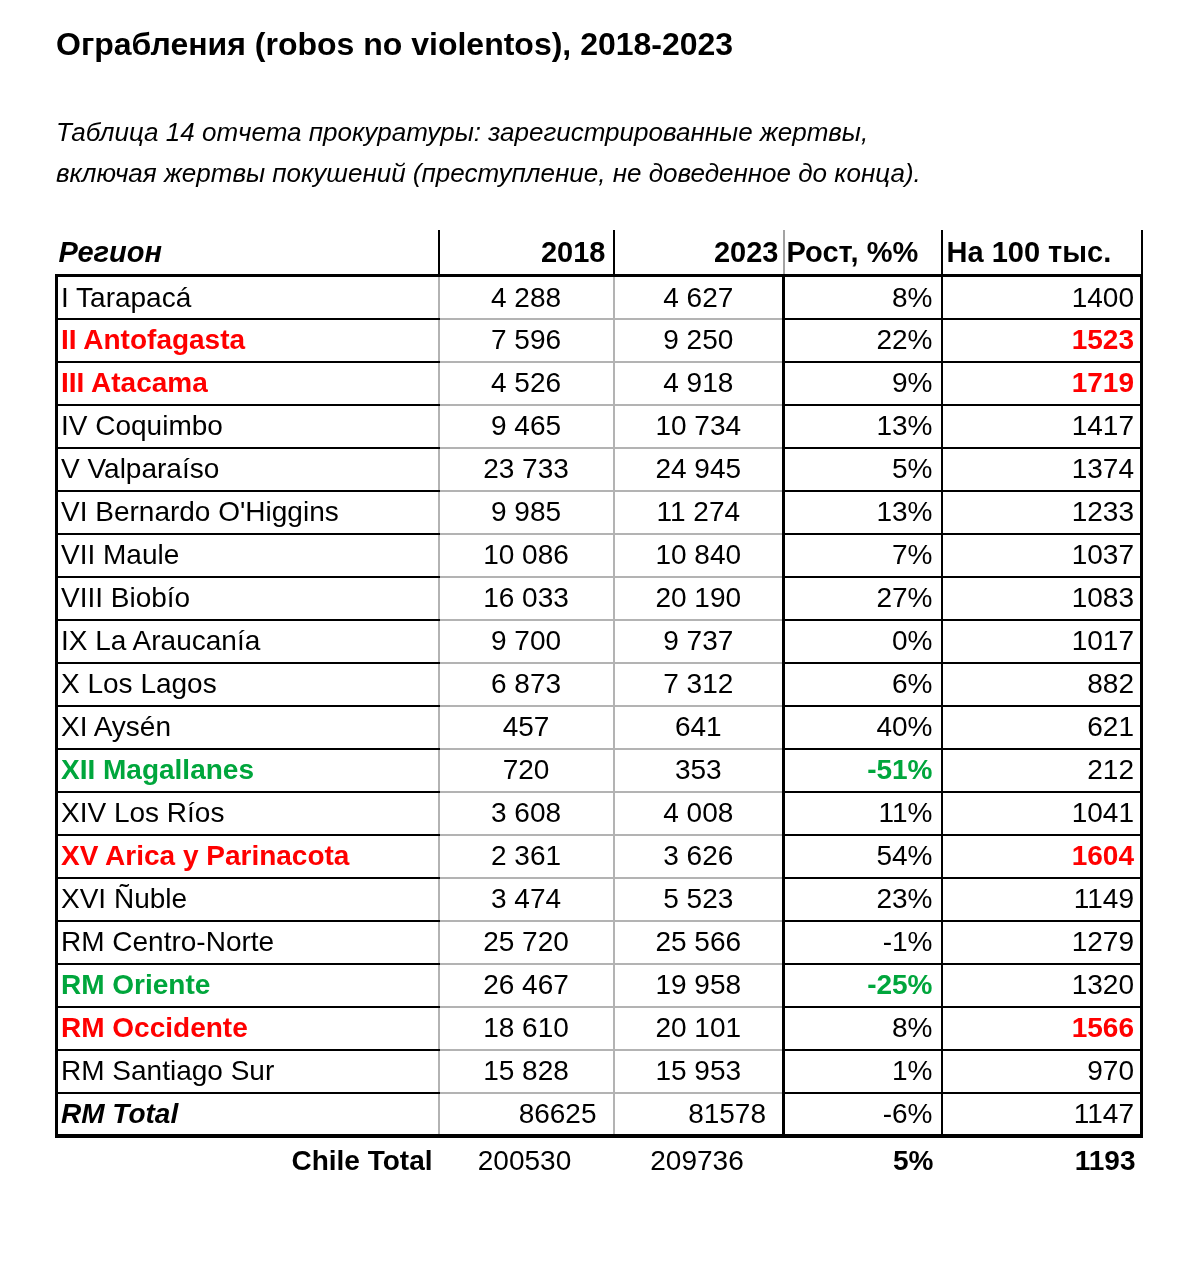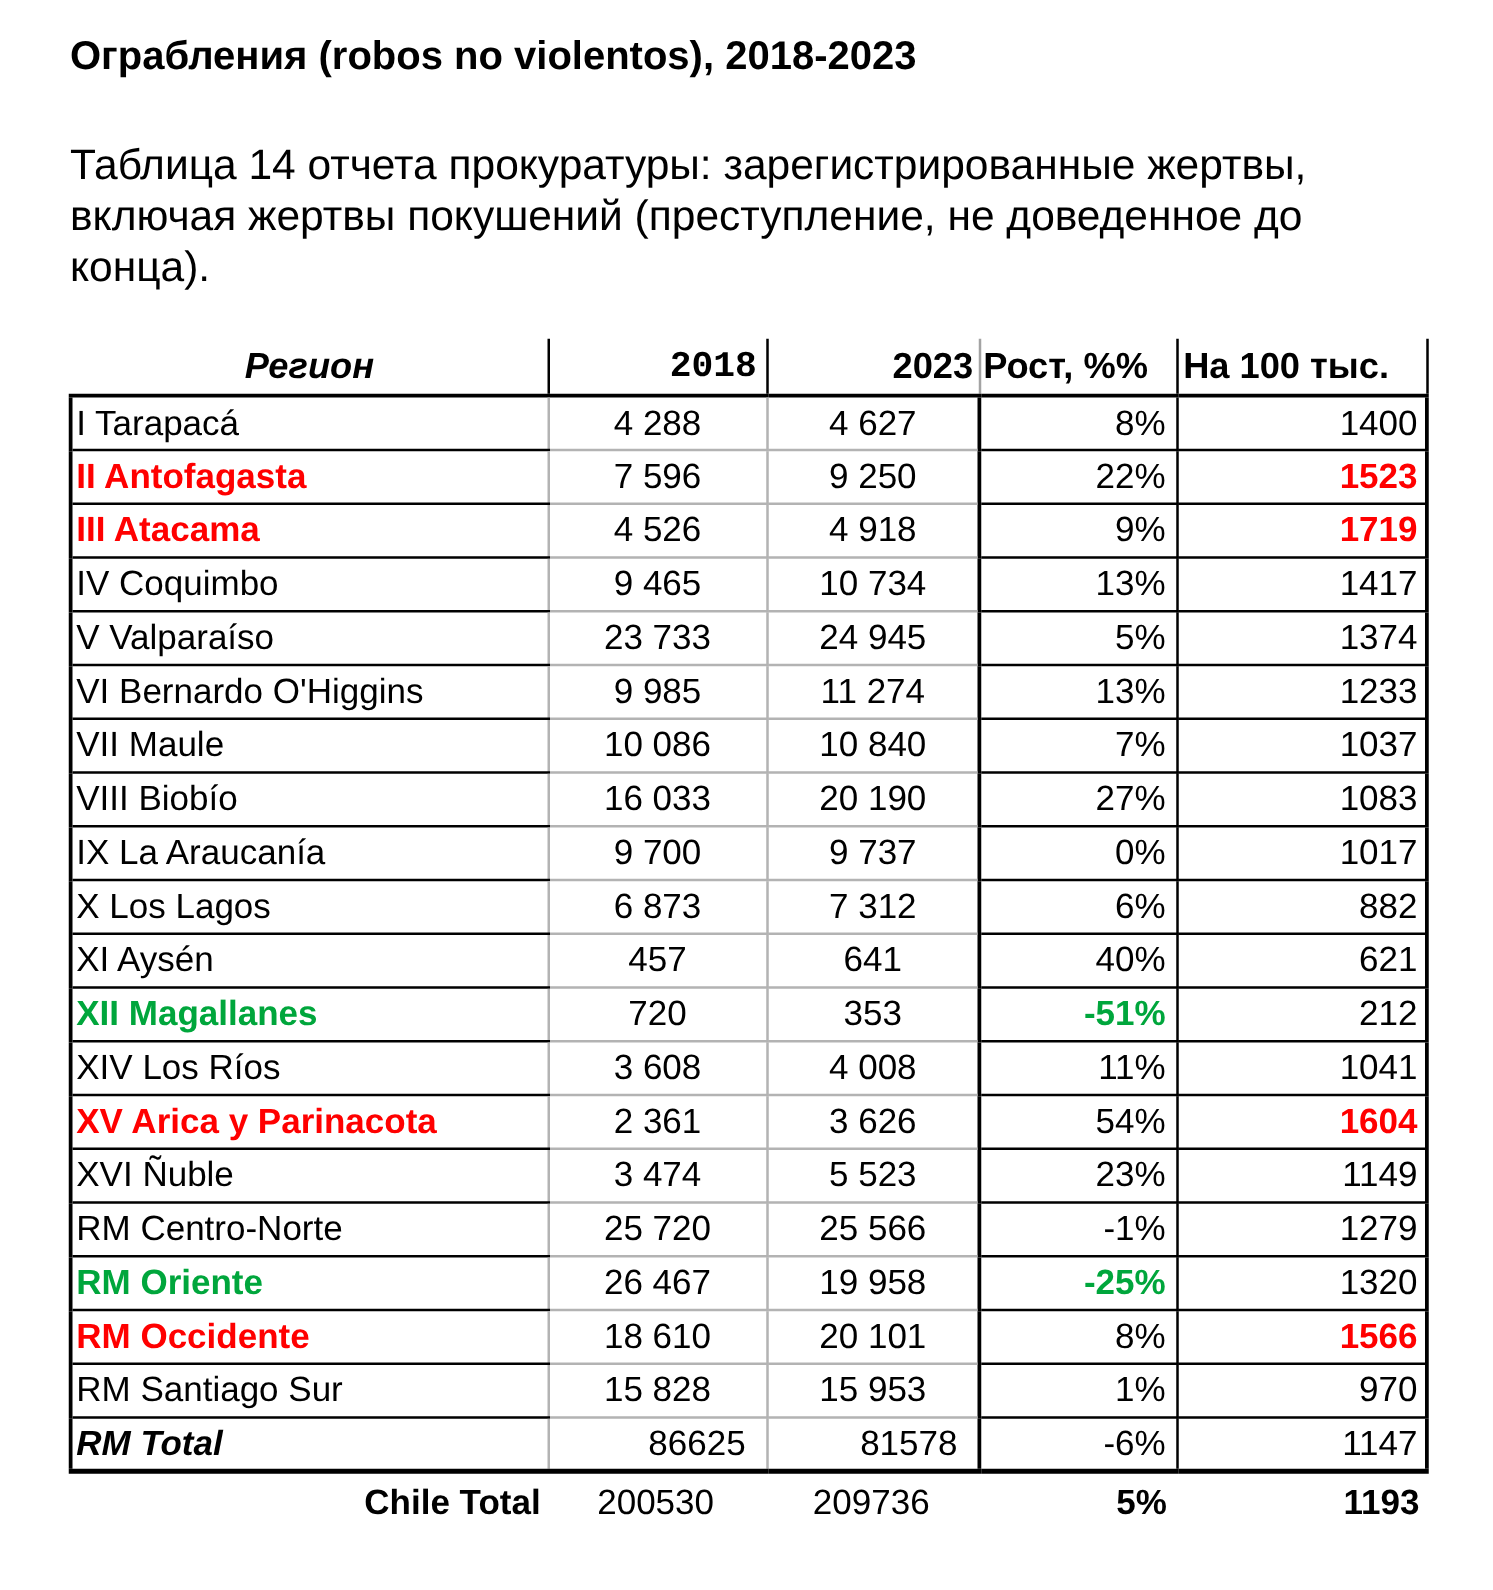--- a/index.html
+++ b/index.html
@@ -13,21 +13,22 @@
   .page { width: 1194px; height: 1272px; overflow: hidden; }
 
   .title {
     margin: 26px 0 0 56px;
     font-size: 32px;
     font-weight: bold;
     line-height: 1.15;
   }
   .subtitle {
     margin: 49px 56px 0 56px;
-    font-size: 34px;
+    font-size: 26px;
+    font-style: italic;
     line-height: 41px;
   }
 
   table.data-table {
     margin: 36px 0 0 55px;
     border-collapse: collapse;
     table-layout: fixed;
     width: 1085px;
     font-size: 28px;
   }
@@ -39,22 +40,22 @@
 
   th {
     font-size: 29px;
     font-weight: bold;
     height: 46px;
     vertical-align: middle;
     border-bottom: 3px solid #000;
     white-space: nowrap;
     overflow: hidden;
   }
-  th.h-region { text-align: center; font-style: italic; padding-left: 2px; }
-  th.h-2018   { text-align: right; padding-right: 7px; border-left: 2px solid #000; font-family: Liberation Mono, monospace; }
+  th.h-region { text-align: left; font-style: italic; padding-left: 2px; }
+  th.h-2018   { text-align: right; padding-right: 7px; border-left: 2px solid #000; }
   th.h-2023   { text-align: right; padding-right: 4px; border-left: 2px solid #000; }
   th.h-pct    { text-align: left;  padding-left: 2px;  border-left: 2px solid #a3a3a3; }
   th.h-per    { text-align: left;  padding-left: 4px;  border-left: 2px solid #000; border-right: 2px solid #000; }
 
   td {
     height: 43px;
     vertical-align: middle;
     white-space: nowrap;
     overflow: hidden;
   }

